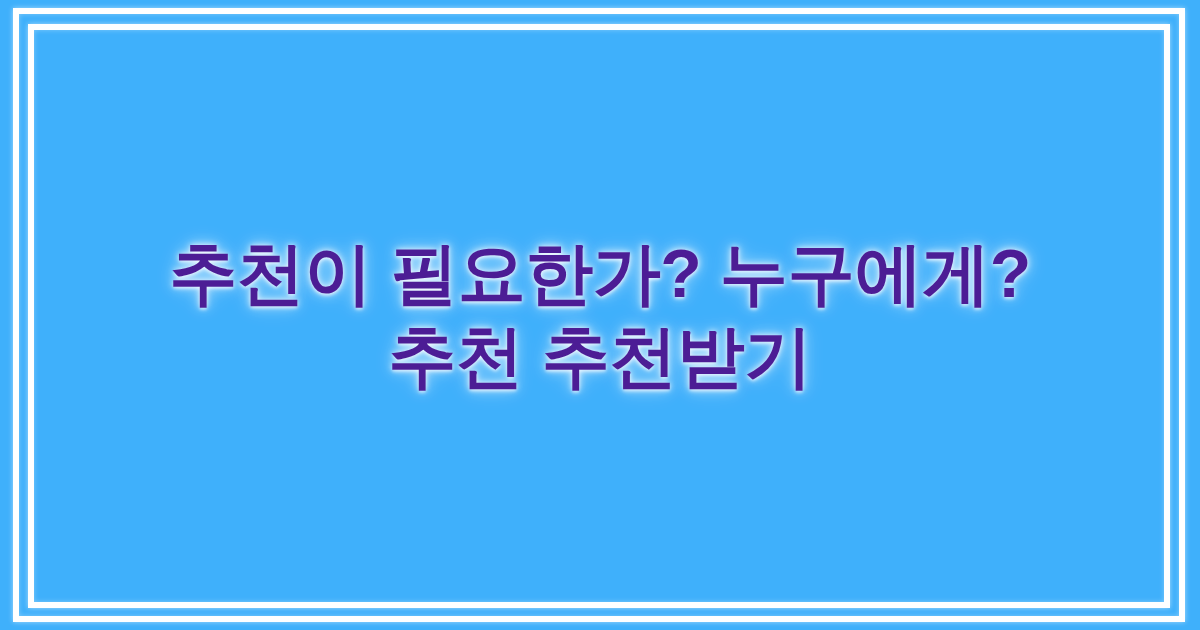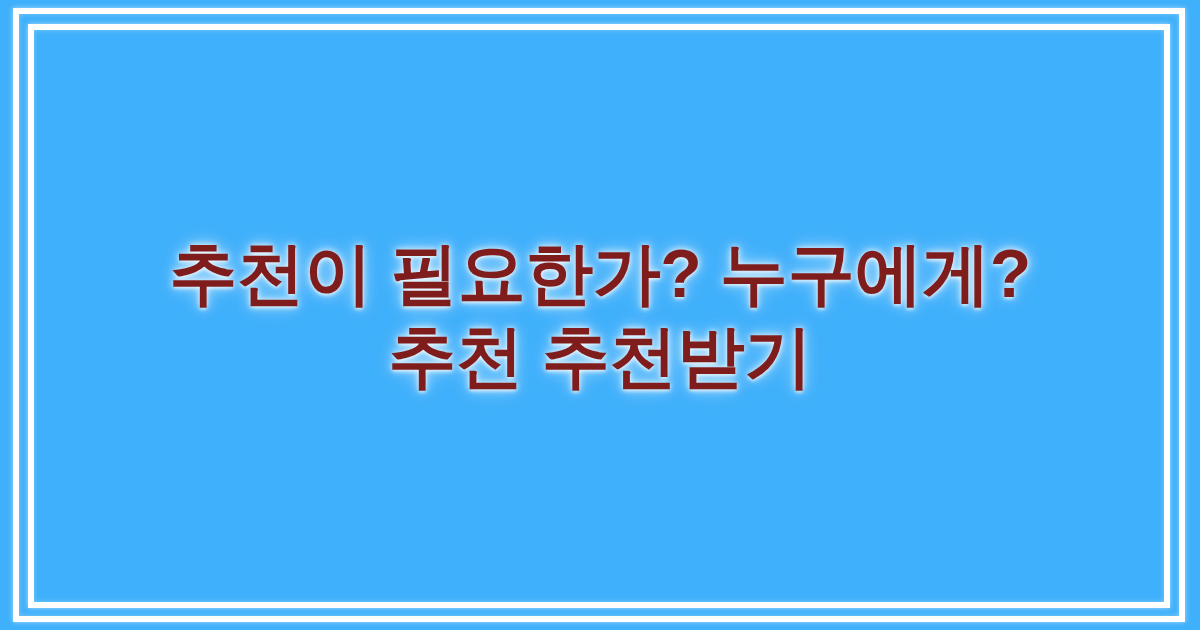--- a/index.html
+++ b/index.html
@@ -63,21 +63,21 @@
     align-items: center;
     justify-content: center;
     padding: 0 150px;
     box-sizing: border-box;
   }
 
   .headline {
     margin: 6px;
     width: 100%;
     text-align: center;
-    color: #7f1d1d;
+    color: #4c1d95;
     font-size: 68px;
     line-height: 1.22;
     font-weight: 700;
     letter-spacing: -0.5px;
     word-break: keep-all;
     text-shadow:
       0 0 6px rgba(255, 255, 255, 0.85),
       0 0 14px rgba(255, 255, 255, 0.55),
       0 2px 3px rgba(255, 255, 255, 0.45),
       0 0 22px rgba(255, 255, 255, 0.3);

